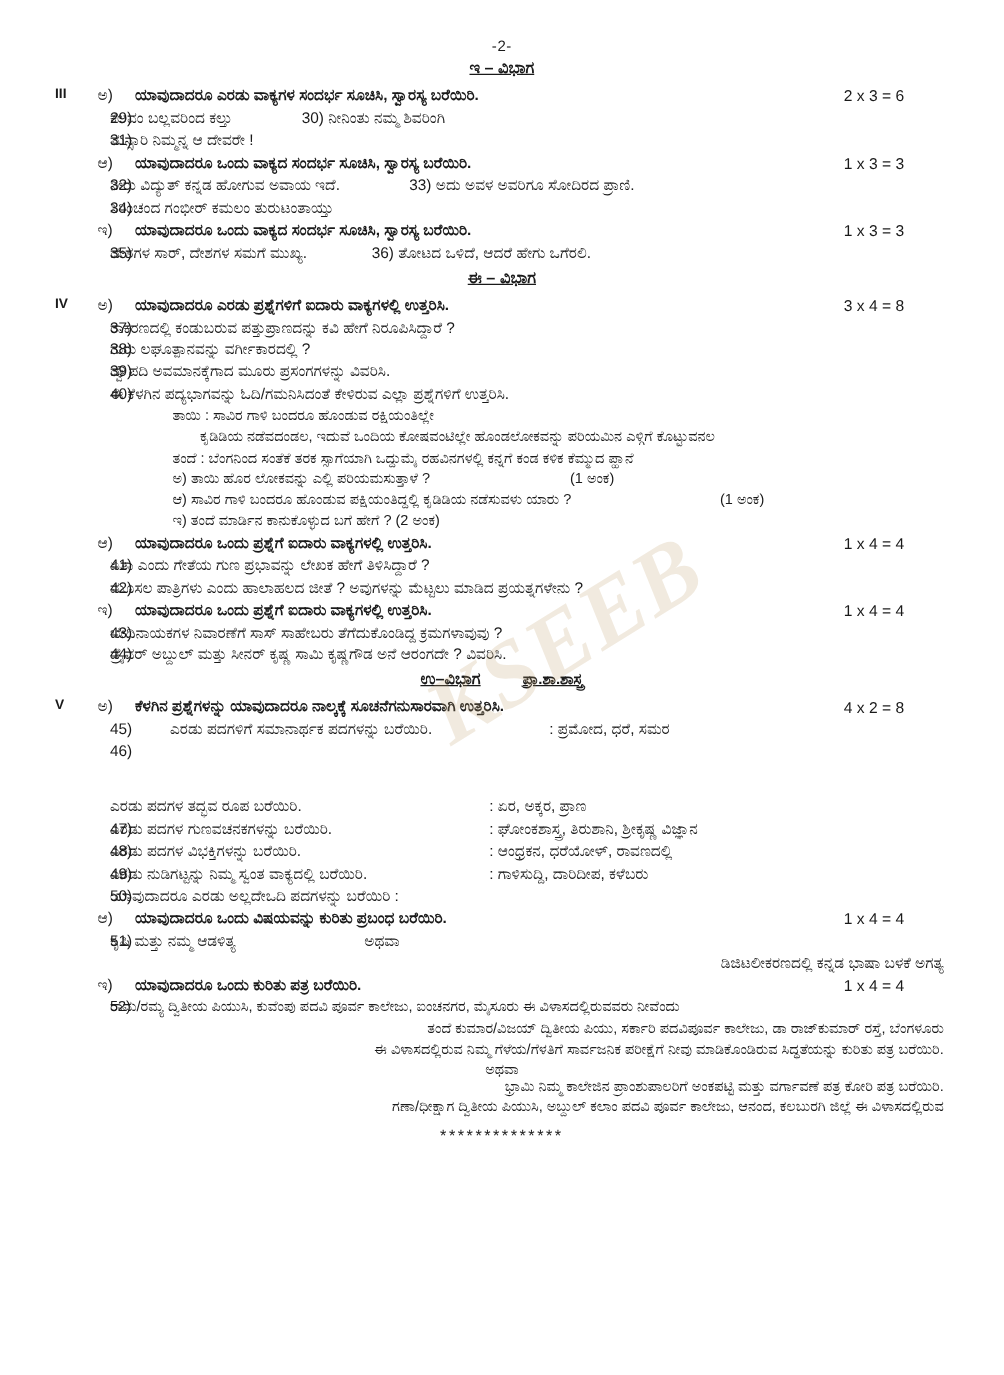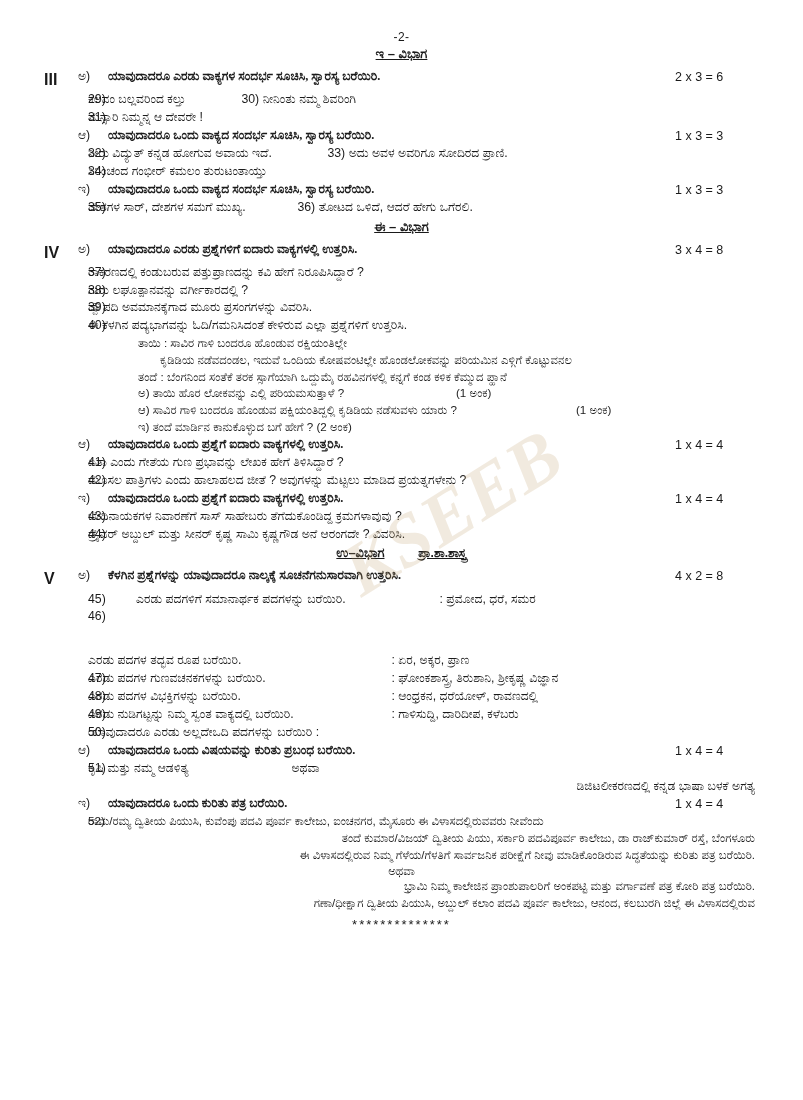--- a/index.html
+++ b/index.html
@@ -68,34 +68,34 @@
     align-items: flex-start;
     width: 100%;
     line-height: 1.45;
     font-size: 12.3px;
     position: relative;
   }
   .rn {
     width: 34px;
     flex: 0 0 34px;
     font-weight: bold;
-    font-size: 16px;
+    font-size: 11px;
     text-align: left;
     padding-left: 2px;
   }
   .lbl {
     width: 30px;
     flex: 0 0 30px;
     text-align: left;
   }
   .txt {
     flex: 1 1 auto;
     padding-right: 6px;
   }
-  .txt.b { font-weight: bold; font-family: Liberation Serif, serif; }
+  .txt.b { font-weight: bold; }
   .marks {
     flex: 0 0 86px;
     width: 86px;
     text-align: left;
     font-size: 12.5px;
     white-space: nowrap;
   }
   .qnum {
     flex: 0 0 42px;
     width: 42px;

